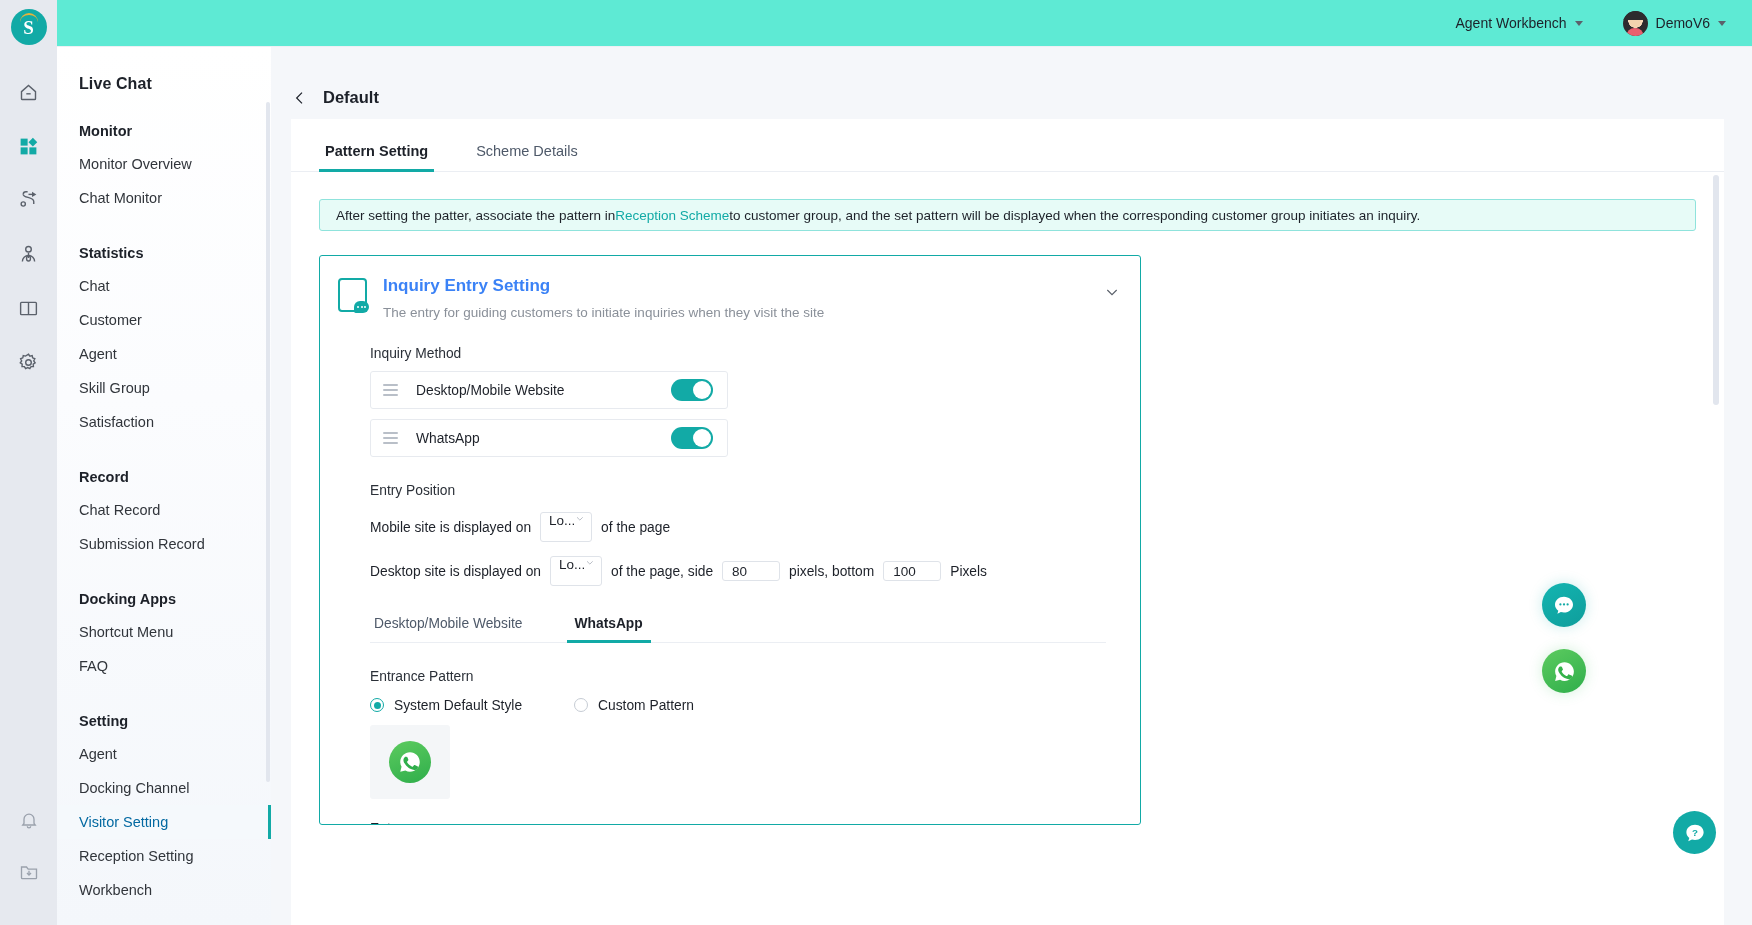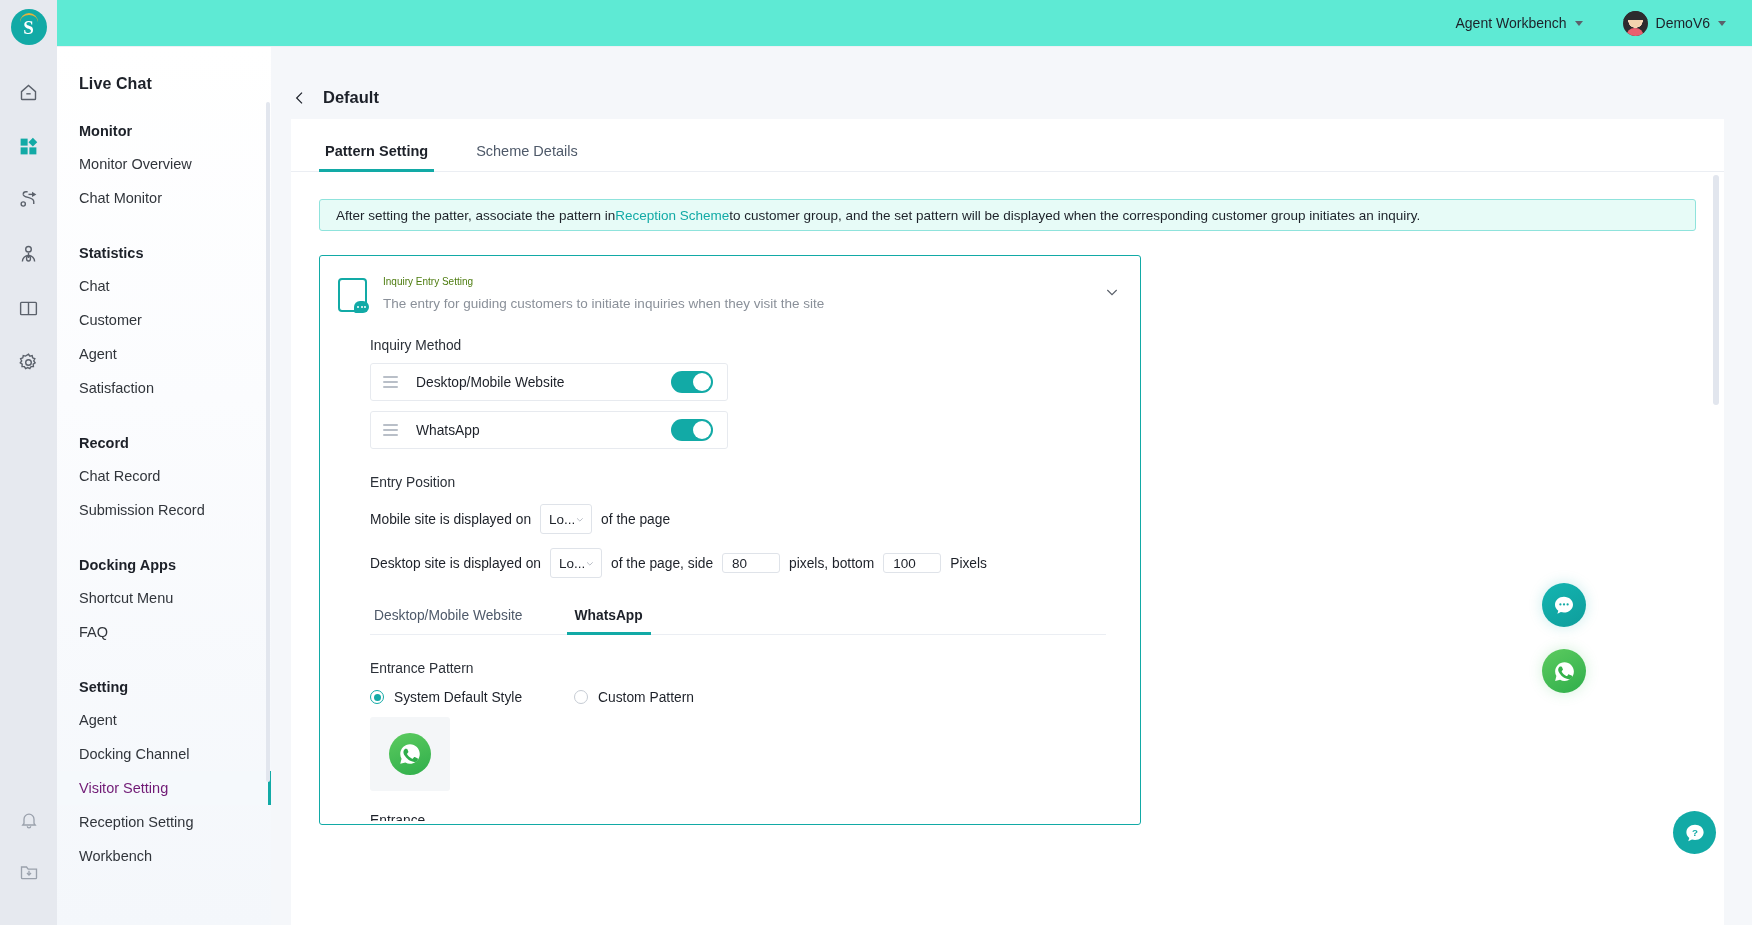--- a/index.html
+++ b/index.html
@@ -58,21 +58,21 @@
   .nav-group-label {
     font-size: 14.5px; font-weight: bold; color: #1d2129;
     padding: 10px 0 8px 22px;
   }
   .nav-item {
     font-size: 14.5px; color: #31353b;
     padding: 7px 0 7px 22px; cursor: pointer;
     position: relative; line-height: 20px;
   }
   .nav-item.active {
-    color: #701a75; background: #f5f9fc;
+    color: #0369a1; background: #f5f9fc;
   }
   .nav-item.active::after {
     content: ""; position: absolute; right: 0; top: 0;
     width: 3px; height: 100%; background: #12aaa6;
   }
   .nav-scrollbar {
     position: absolute; right: 1px; top: 55px;
     width: 4px; height: 680px; border-radius: 2px;
     background: #e2e6ee;
   }
@@ -149,21 +149,21 @@
     position: absolute; right: -4px; bottom: -3px;
     width: 15px; height: 12px; border-radius: 7px 7px 7px 2px;
     background: #12aaa6;
     display: flex; align-items: center; justify-content: center;
     gap: 1.4px;
   }
   .card-icon .bubble i {
     width: 2px; height: 2px; border-radius: 50%; background: #fff; display: block;
   }
   .card-head-text { margin-left: 16px; }
-  .card-title { font-size: 10px; font-weight: normal; color: #4d7c0f; }
+  .card-title { font-size: 17px; font-weight: bold; color: #3b82f6; }
   .card-sub { font-size: 13.5px; color: #8a9099; margin-top: 9px; }
   .card-collapse {
     position: absolute; right: 20px; top: 28px; cursor: pointer;
     width: 16px; height: 16px;
   }
 
   .body-pad { padding: 0 18px 0 50px; }
   .field-label { font-size: 13.8px; color: #2b3038; margin-top: 26px; }
 
   .method-row {
@@ -184,21 +184,21 @@
   }
   .switch .knob {
     position: absolute; top: 2px; right: 2px;
     width: 18px; height: 18px; border-radius: 50%; background: #fff;
   }
 
   .pos-line { display: flex; align-items: center; margin-top: 14px; font-size: 13.8px; color: #1d2129; }
   .pos-line > span { white-space: nowrap; }
   .select-box {
     width: 52px; height: 30px; border: 1px solid #dfe3e9; border-radius: 3px;
-    display: flex; align-items: center; justify-content: space-between;
+    display: flex; align-items: flex-start; justify-content: space-between;
     padding: 0 6px 0 8px; margin: 0 9px; font-size: 13.5px; color: #1d2129;
     cursor: pointer; background: #fff;
   }
   .num-input {
     width: 58px; height: 20px; border: 1px solid #dfe3e9; border-radius: 3px;
     margin: 0 9px; font-size: 13.5px; color: #1d2129;
     padding: 0 9px; outline: none; background: #fff;
     font-family: "Liberation Sans", sans-serif;
   }
 
@@ -388,20 +388,21 @@
     <div class="nav-group-label">Monitor</div>
     <div class="nav-item">Monitor Overview</div>
     <div class="nav-item">Chat Monitor</div>
   </div>
 
   <div class="nav-group">
     <div class="nav-group-label">Statistics</div>
     <div class="nav-item">Chat</div>
     <div class="nav-item">Customer</div>
     <div class="nav-item">Agent</div>
+    <div class="nav-item">Skill Group</div>
     <div class="nav-item">Satisfaction</div>
   </div>
 
   <div class="nav-group">
     <div class="nav-group-label">Record</div>
     <div class="nav-item">Chat Record</div>
     <div class="nav-item">Submission Record</div>
   </div>
 
   <div class="nav-group">

